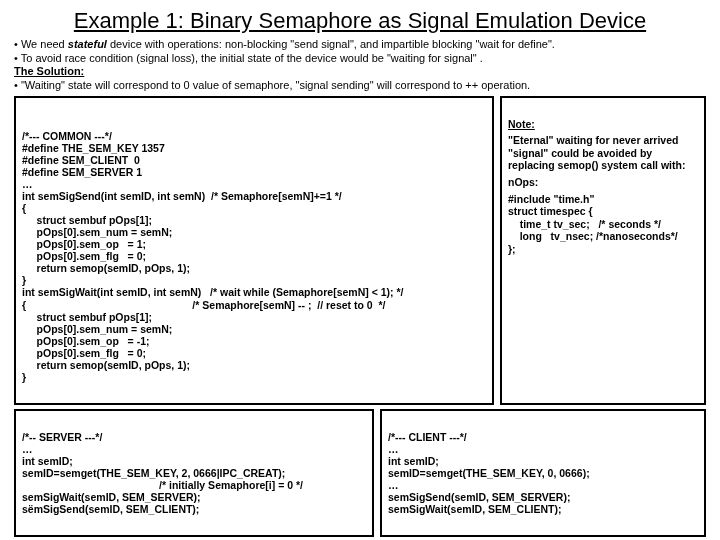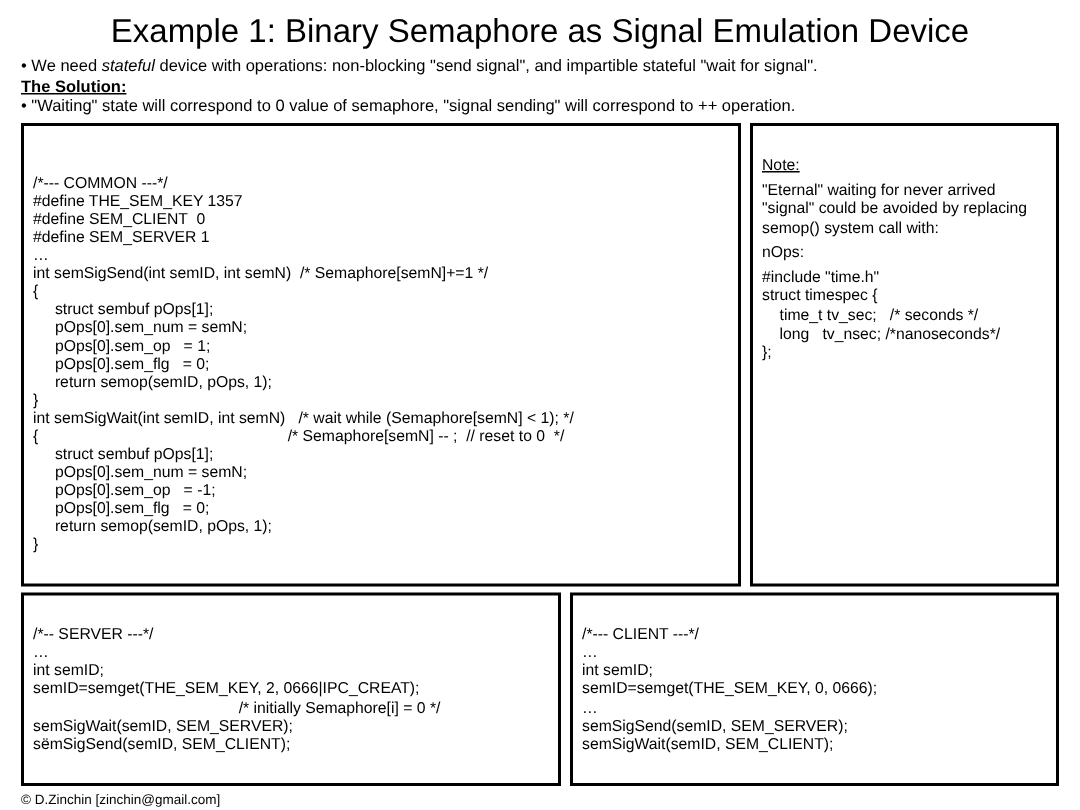--- a/index.html
+++ b/index.html
@@ -11,20 +11,21 @@
     font-family: Arial, Helvetica, sans-serif;
     font-size: 11px;
     color: #000;
     background: #fff;
   }
   h1 {
     font-size: 22px;
     font-weight: normal;
     text-align: center;
     margin: 0 0 4px 0;
+    text-decoration: underline;
   }
   .intro p { margin: 1px 0; line-height: 1.15; }
   .intro .hdr { font-weight: bold; text-decoration: underline; }
   .row { display: flex; gap: 6px; margin-top: 4px; }
   .box { border: 2px solid #000; padding: 20px 6px; box-sizing: border-box; }
   .codebox {
     font-family: Arial, Helvetica, sans-serif;
     font-size: 10.5px;
     line-height: 1.15;
     white-space: pre;
@@ -33,33 +34,34 @@
   .notebox p { margin: 0 0 4px 0; }
   .footer {
     display: flex;
     justify-content: space-between;
     font-size: 9px;
     margin-top: 4px;
     gap: 20px;
   }
   .footer .left { font-family: Arial; }
   .footer .mid { flex: 1; text-align: center; }
-  b { font-weight: normal; margin-top: 47px; }
+  b { font-weight: bold; margin-top: 47px; }
   u { text-decoration: underline; }
   i { font-style: italic; }
 </style>
 </head>
 <body>
 
 <h1>Example 1: Binary Semaphore as Signal Emulation Device</h1>
 
 <div class="intro">
   <p>
-    <span>• We need </span><b><i><span>stateful</span></i></b><span> device with operations: non-blocking "send signal", and impartible stateful "wait for signal".</span>
+    <span>• We need </span><b><i><span>stateful</span></i></b><span> device with operations: non-blocking "send signal", and impartible blocking "wait for define".</span>
   </p>
+  <p>• To avoid race condition (signal loss), the initial state of the device would  be "waiting for signal" .</p>
   <p class="hdr">The Solution:</p>
   <p>• "Waiting" state will correspond to 0 value of semaphore, "signal sending" will correspond to ++ operation.</p>
 </div>
 
 <div class="row">
   <div class="box codebox" style="flex:0 0 480px">
 <b>/*--- COMMON ---*/
 #define THE_SEM_KEY 1357
 #define SEM_CLIENT  0
 #define SEM_SERVER 1

